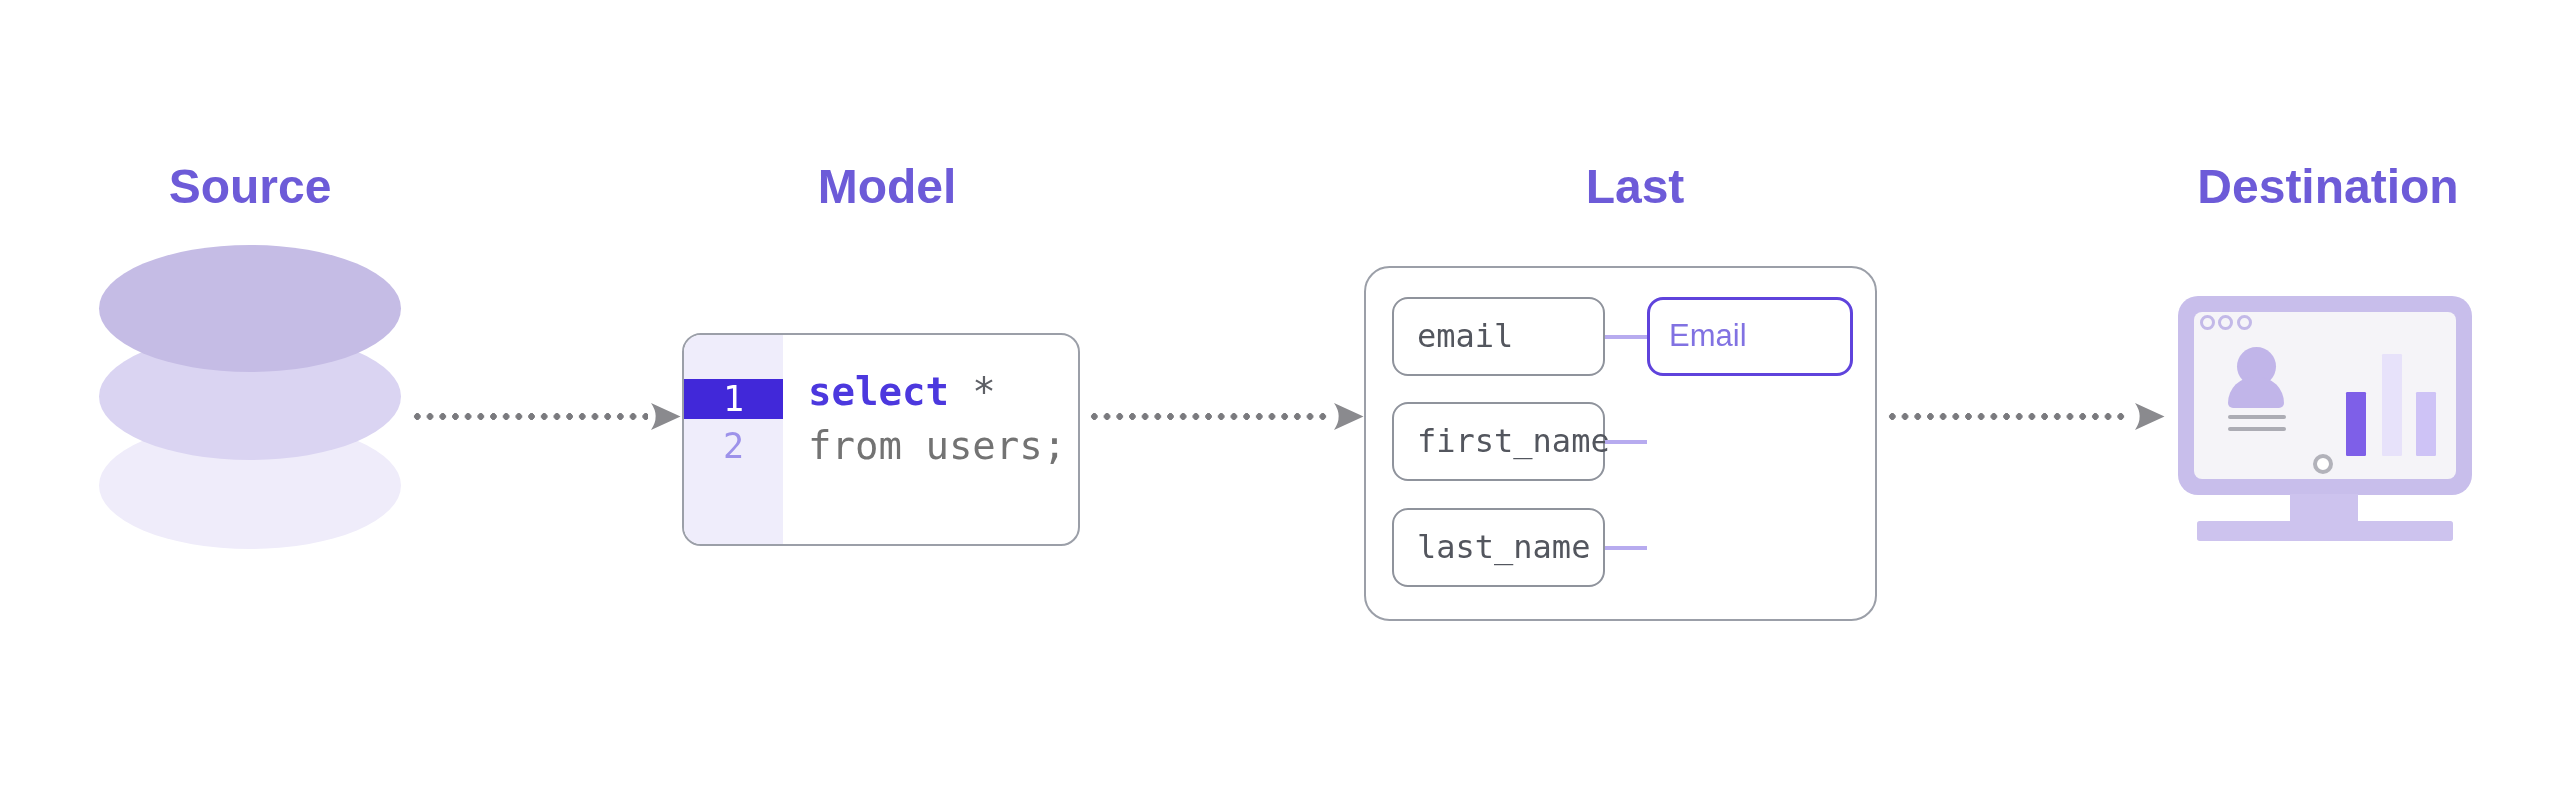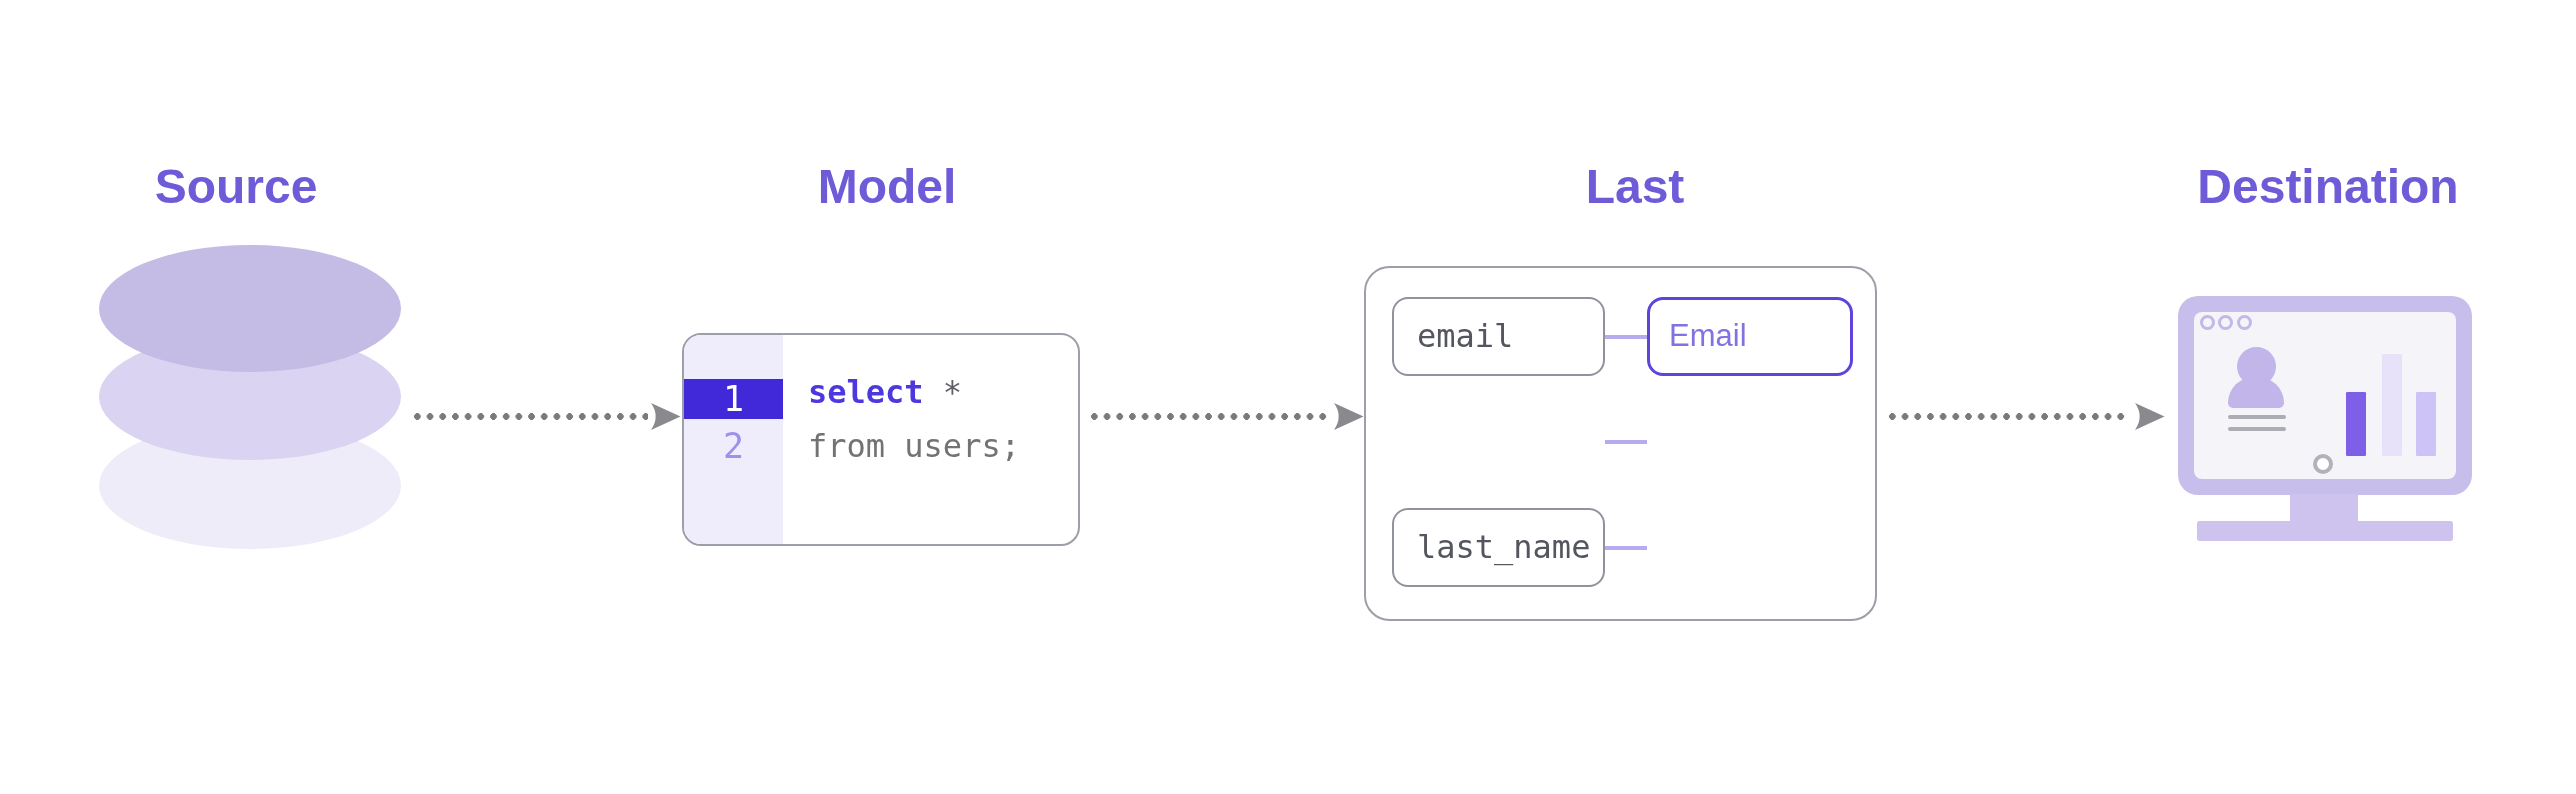--- a/index.html
+++ b/index.html
@@ -11,21 +11,21 @@
     overflow:hidden;
     font-family:"Liberation Sans", sans-serif;
   }
   
   .stage-title {
     position:absolute; top:160px; height:54px; line-height:54px;
     transform:translateX(-50%);
     font-size:48px; font-weight:700; color:#6D5BD8;
     white-space:nowrap;
   }
-  .title-source      { left:236px;text-align:right;  }
+  .title-source      { left:250px;text-align:right;  }
   .title-model       { left:887px; }
   .title-sync        { left:1635px; }
   .title-destination { left:2328px; }
 
   
   .db-ellipse {
     position:absolute; left:99px; width:302px; height:127px;
     border-radius:50%;
   }
   .db-e1 { top:245px; background:#C5BCE5; z-index:3; }
@@ -62,21 +62,21 @@
     background:#4128D9;
   }
   .gutter-num {
     position:absolute; left:0; width:99px; text-align:center;
     font-family:"DejaVu Sans Mono", monospace; font-size:35px;
   }
   .gutter-num-1 { top:44px;  height:40px; line-height:40px; color:#ffffff; }
   .gutter-num-2 { top:84px; height:54px; line-height:54px; color:#9D92EA; }
   .code-line {
     position:absolute; left:124px; white-space:pre;
-    font-family:"DejaVu Sans Mono", monospace; font-size:32px;
+    font-family:"DejaVu Sans Mono", monospace; font-size:39px;
   }
   .code-line-1 { top:30px;  height:54px; line-height:54px; color:#5E6066; }
   .code-line-2 { top:84px; height:54px; line-height:54px; color:#737373; }
   .code-keyword { color:#4C38DE; font-weight:700; }
 
   
   .sync-box {
     position:absolute; left:1364px; top:266px; width:513px; height:355px;
     background:#ffffff; border:2.7px solid #9B9FA8; border-radius:25.5px;
   }
@@ -183,20 +183,21 @@
 
   <div class="sync-box">
 
     <div class="sync-row sync-row-0">
       <div class="field-box">email</div>
       <div class="map-connector"></div>
       <div class="label-box">Email</div>
     </div>
 
     <div class="sync-row sync-row-1">
+      <div class="field-box">first_name</div>
       <div class="map-connector"></div>
     </div>
 
     <div class="sync-row sync-row-2">
       <div class="field-box">last_name</div>
       <div class="map-connector"></div>
     </div>
 
   </div>
 

